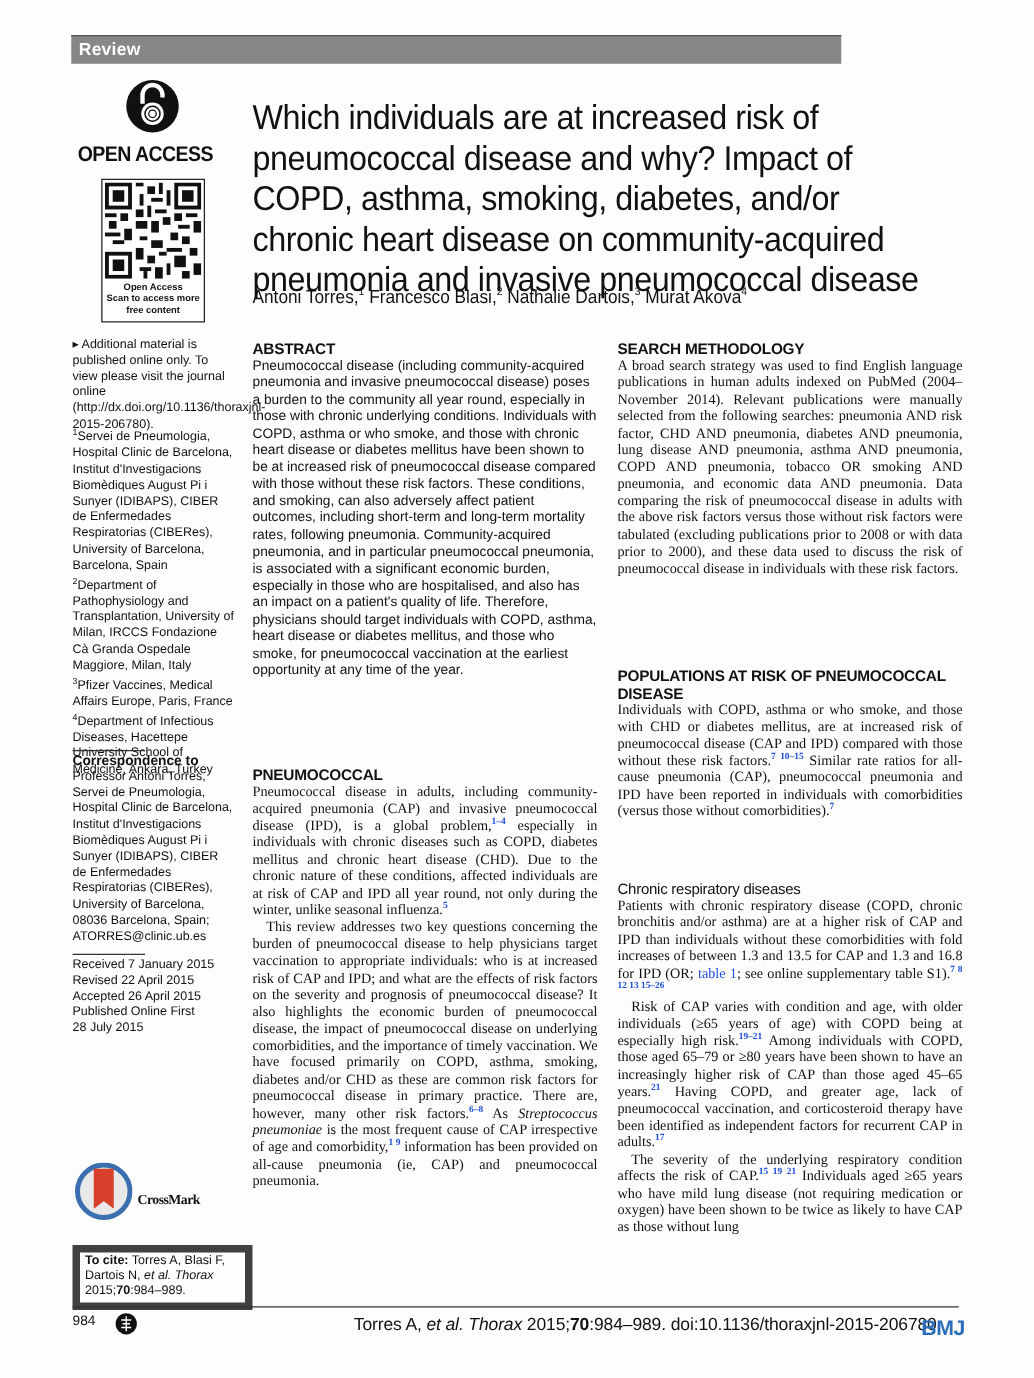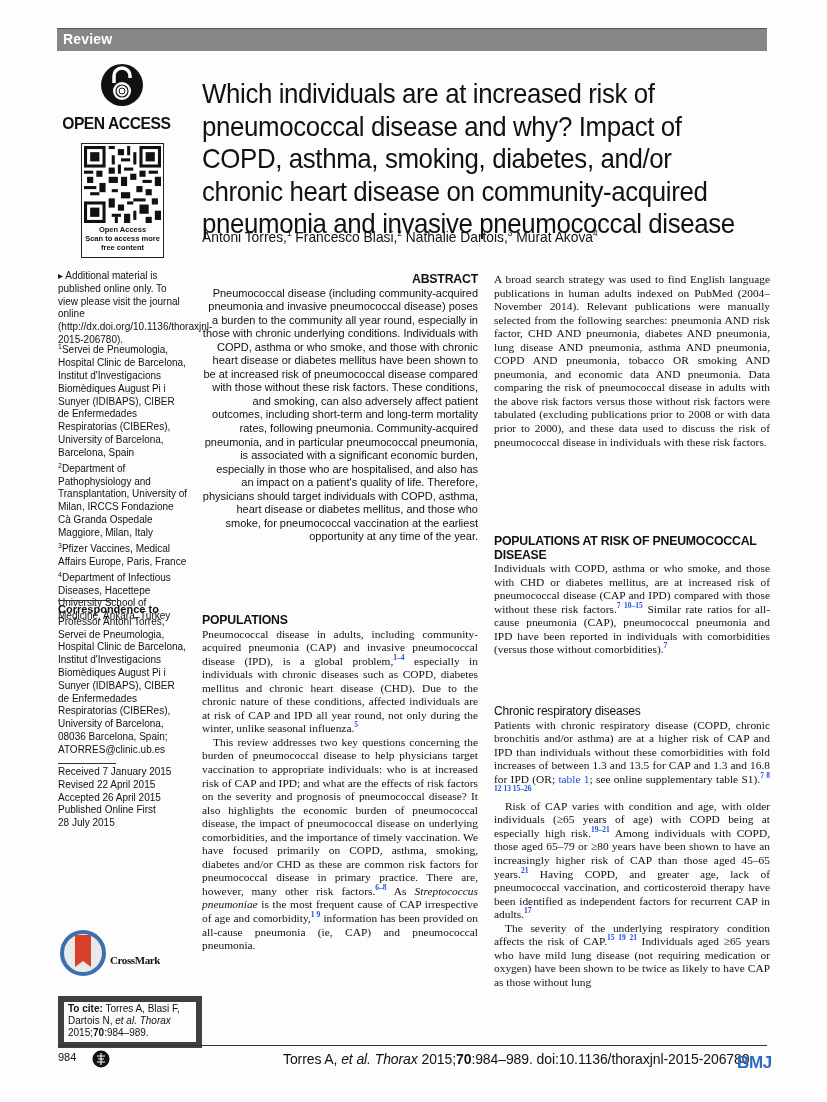--- a/index.html
+++ b/index.html
@@ -1,20 +1,20 @@
 <!DOCTYPE html>
 <html><head>
   <meta charset="utf-8">
   <style>
     html, body { margin: 0; padding: 0; background: #fdfdfd; }
     body { width: 827px; height: 1102px; position: relative; overflow: hidden; color: #111; }
     .sans { font-family: "Liberation Sans", "DejaVu Sans", sans-serif; }
     .serif { font-family: "Liberation Serif", "DejaVu Serif", serif; }
 
-    .review-bar { position: absolute; left: 57px; top: 28px; width: 710px; height: 22px; background: #878787;
+    .review-bar { position: absolute; left: 57px; top: 28px; width: 616px; height: 22px; background: #878787;
       border-top: 1px solid #555; }
     .review-bar span { position: absolute; left: 6px; top: 2px; color: #fff; font-weight: bold; font-size: 14px; letter-spacing: 0.2px; }
 
     
     .oa-lock { position: absolute; left: 100px; top: 63px; width: 44px; height: 44px; }
     .oa-title { position: absolute; left: 62px; top: 114px; width: 118px; text-align: center; font-weight: bold; font-size: 17px; letter-spacing: -0.5px; transform: scaleX(0.92); transform-origin: left; white-space: nowrap; }
     .qr-box { position: absolute; left: 81px; top: 143px; width: 81px; height: 113px; border: 1px solid #222; background: #fff; }
     .qr-box svg { position: absolute; left: 2px; top: 2px; }
     .qr-caption { position: absolute; left: 0; top: 81px; width: 81px; text-align: center; font-size: 7.5px; font-weight: bold; line-height: 9px; }
 
@@ -35,21 +35,21 @@
     .sidecol sup { font-size: 7px; }
 
     .crossmark { position: absolute; left: 60px; top: 930px; width: 130px; height: 48px; }
     .crossmark .cm-text { position: absolute; left: 50px; top: 24px; font-size: 11px; letter-spacing: -0.4px; font-weight: bold; }
     .cite-box { position: absolute; left: 58px; top: 996px; width: 124px; height: 38px; border: 6px solid #404040; padding: 1px 4px; font-size: 10px; line-height: 12px; }
     .cite-box b { font-weight: bold; }
 
     
     .col { position: absolute; width: 276px; font-size: 11.4px; line-height: 13.55px; text-align: justify; }
     .col .sechead { font-weight: bold; font-size: 12.3px; letter-spacing: -0.2px; margin: 0 0 0 0; text-transform: none; }
-    .abstract { left: 202px; top: 273px; font-size: 11px; line-height: 13.55px; text-align: right; }
+    .abstract { left: 202px; top: 273px; font-size: 11px; line-height: 13.55px; text-align: left; }
     .intro { left: 202px; top: 614px; }
     .col p { margin: 0; }
     .col p.indent { text-indent: 11px; }
     .col sup { font-size: 7.5px; color: #1f4fdb; line-height: 0; font-weight: bold; }
     .col a { color: #1f4fdb; text-decoration: none; }
     .search { left: 494px; top: 273px; }
     .populations { left: 494px; top: 535px; }
     .chronic { left: 494px; top: 705px; }
     .col .subhead { font-weight: normal; font-size: 12px; letter-spacing: -0.2px; }
 
@@ -179,30 +179,31 @@
 <div class="cite-box sans">
   <b>To cite:</b><span> Torres A, Blasi F, Dartois N, </span><i>et al.</i><i> Thorax</i><span> 2015;</span><b>70</b><span>:984–989.</span>
 </div>
 
 <div class="col abstract sans">
   <div class="sechead">ABSTRACT</div>
   <p>Pneumococcal disease (including community-acquired pneumonia and invasive pneumococcal disease) poses a burden to the community all year round, especially in those with chronic underlying conditions. Individuals with COPD, asthma or who smoke, and those with chronic heart disease or diabetes mellitus have been shown to be at increased risk of pneumococcal disease compared with those without these risk factors. These conditions, and smoking, can also adversely affect patient outcomes, including short-term and long-term mortality rates, following pneumonia. Community-acquired pneumonia, and in particular pneumococcal pneumonia, is associated with a significant economic burden, especially in those who are hospitalised, and also has an impact on a patient's quality of life. Therefore, physicians should target individuals with COPD, asthma, heart disease or diabetes mellitus, and those who smoke, for pneumococcal vaccination at the earliest opportunity at any time of the year.</p>
 </div>
 
 <div class="col intro serif">
-  <div class="sechead sans">POPULATIONS</div>
+  <div class="sechead sans">PNEUMOCOCCAL</div>
   <p>
     <span>Pneumococcal disease in adults, including community-acquired pneumonia (CAP) and invasive pneumococcal disease (IPD), is a global problem,</span><sup>1–4</sup><span> especially in individuals with chronic diseases such as COPD, diabetes mellitus and chronic heart disease (CHD). Due to the chronic nature of these conditions, affected individuals are at risk of CAP and IPD all year round, not only during the winter, unlike seasonal influenza.</span><sup>5</sup>
   </p>
   <p class="indent">
     <span>This review addresses two key questions concerning the burden of pneumococcal disease to help physicians target vaccination to appropriate individuals: who is at increased risk of CAP and IPD; and what are the effects of risk factors on the severity and prognosis of pneumococcal disease? It also highlights the economic burden of pneumococcal disease, the impact of pneumococcal disease on underlying comorbidities, and the importance of timely vaccination. We have focused primarily on COPD, asthma, smoking, diabetes and/or CHD as these are common risk factors for pneumococcal disease in primary practice. There are, however, many other risk factors.</span><sup>6–8</sup><span> As </span><i>Streptococcus pneumoniae</i><span> is the most frequent cause of CAP irrespective of age and comorbidity,</span><sup>1 9</sup><span> information has been provided on all-cause pneumonia (ie, CAP) and pneumococcal pneumonia.</span>
   </p>
 </div>
 
 <div class="col search serif">
+  <div class="sechead sans">SEARCH METHODOLOGY</div>
   <p>A broad search strategy was used to find English language publications in human adults indexed on PubMed (2004–November 2014). Relevant publications were manually selected from the following searches: pneumonia AND risk factor, CHD AND pneumonia, diabetes AND pneumonia, lung disease AND pneumonia, asthma AND pneumonia, COPD AND pneumonia, tobacco OR smoking AND pneumonia, and economic data AND pneumonia. Data comparing the risk of pneumococcal disease in adults with the above risk factors versus those without risk factors were tabulated (excluding publications prior to 2008 or with data prior to 2000), and these data used to discuss the risk of pneumococcal disease in individuals with these risk factors.</p>
 </div>
 
 <div class="col populations serif">
   <div class="sechead sans" style="text-align:left;">POPULATIONS AT RISK OF PNEUMOCOCCAL DISEASE</div>
   <p>
     <span>Individuals with COPD, asthma or who smoke, and those with CHD or diabetes mellitus, are at increased risk of pneumococcal disease (CAP and IPD) compared with those without these risk factors.</span><sup>7 10–15</sup><span> Similar rate ratios for all-cause pneumonia (CAP), pneumococcal pneumonia and IPD have been reported in individuals with comorbidities (versus those without comorbidities).</span><sup>7</sup>
   </p>
 </div>
 

